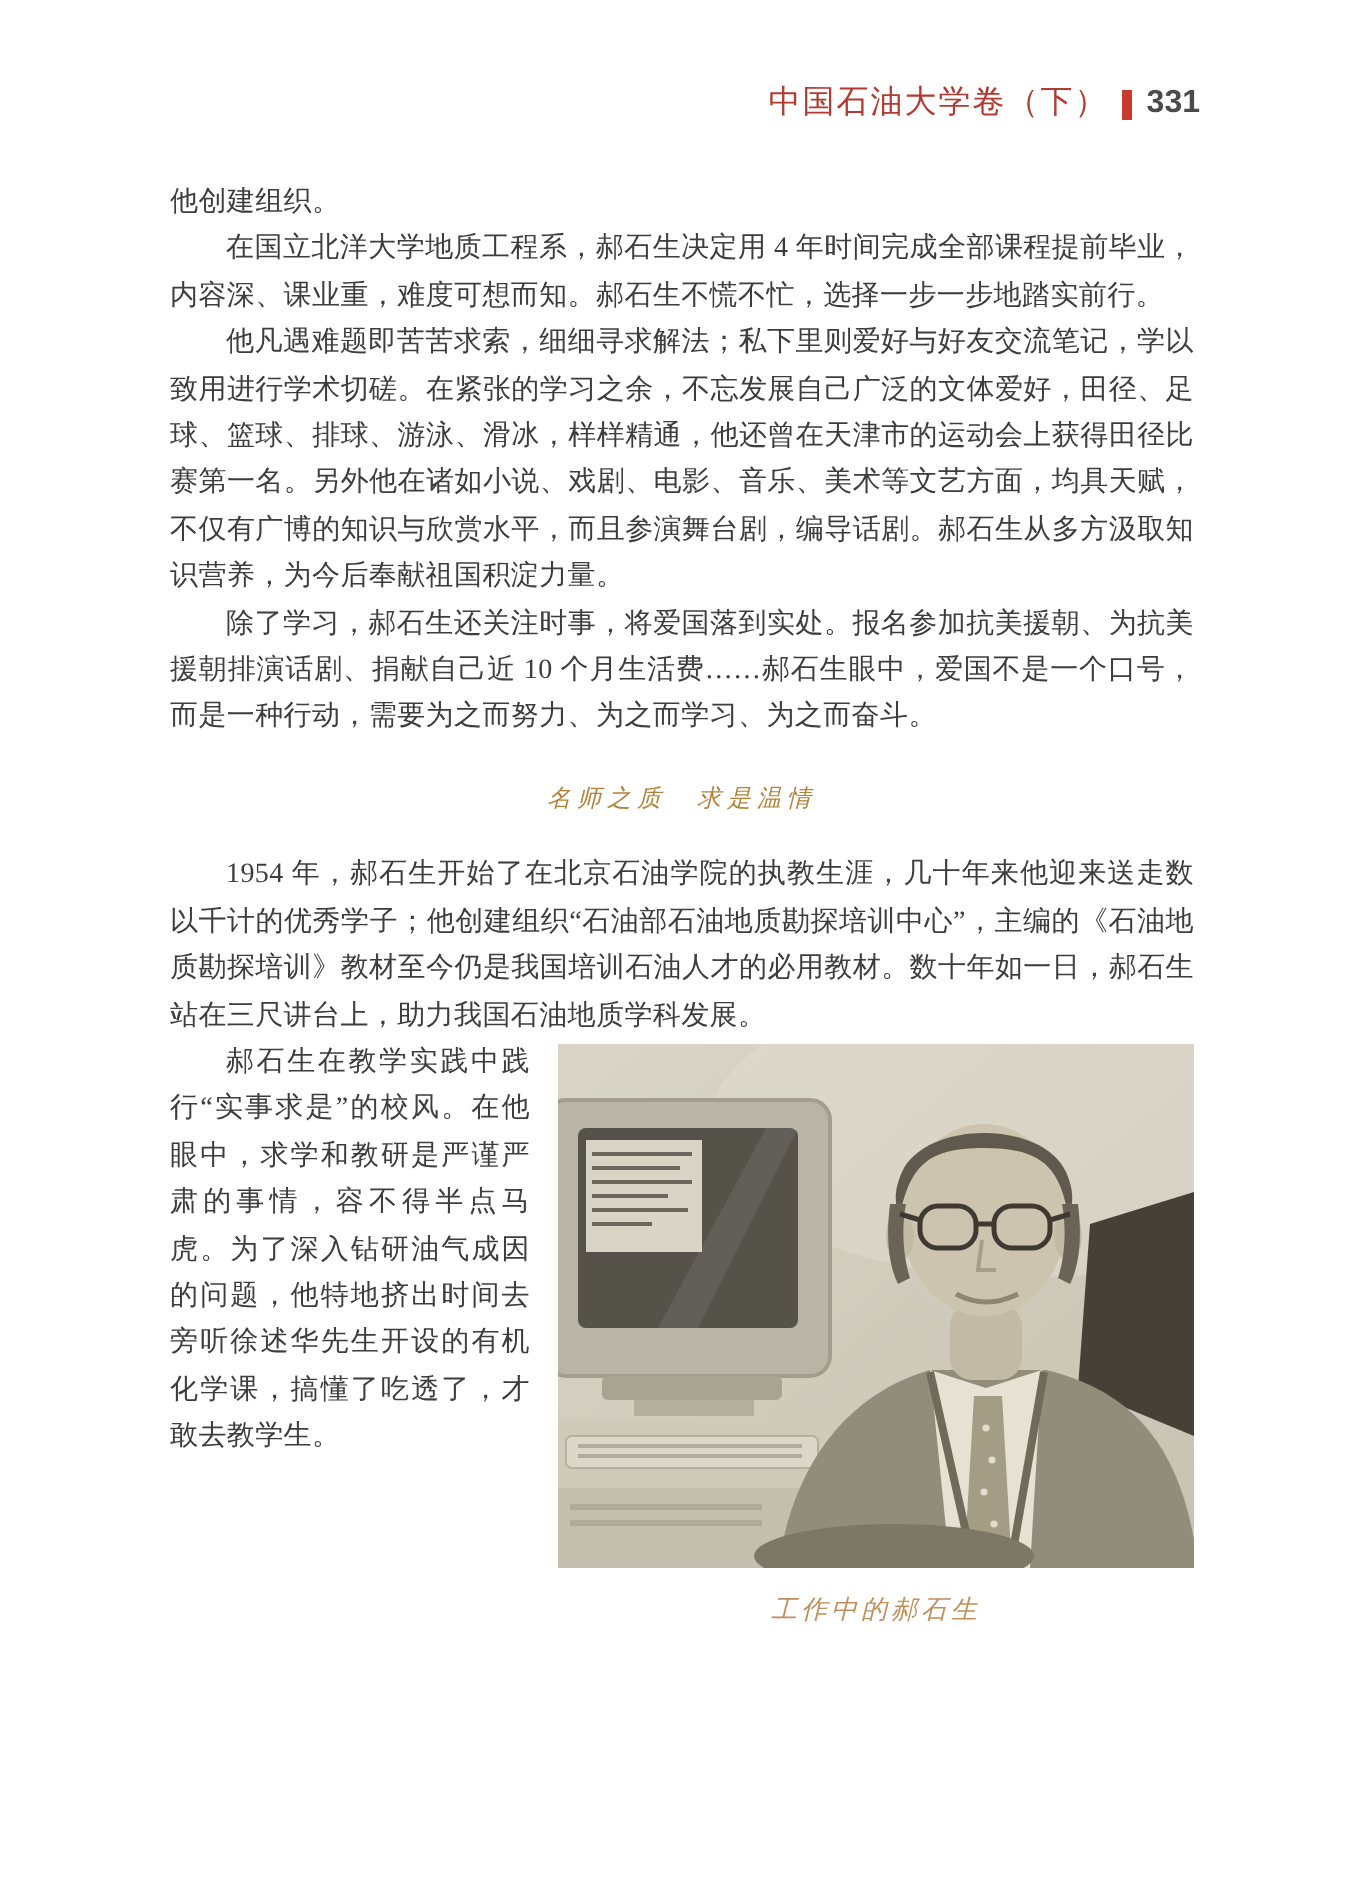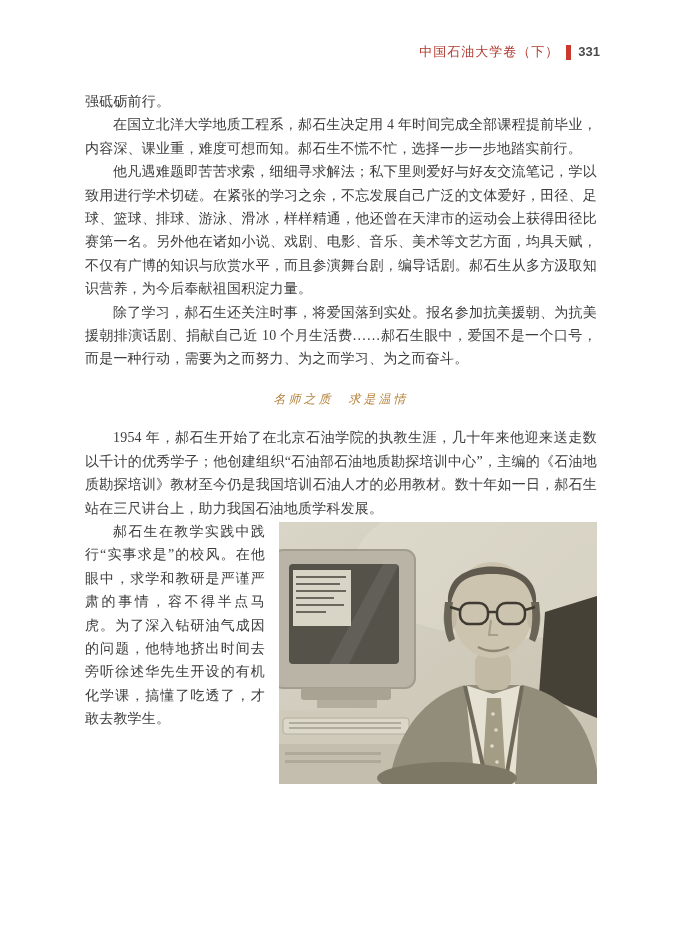--- a/index.html
+++ b/index.html
@@ -13,21 +13,21 @@
     color: #3d3d3d;
   }
   
   .running-head {
     position: absolute;
     top: 44px;
     right: 80px;
     display: flex;
     align-items: center;
     gap: 7px;
-    font-size: 13px;
+    font-size: 16px;
     line-height: 16px;
   }
   .running-head .vol {
     color: #b23a30;
     letter-spacing: 1px;
   }
   .running-head .bar {
     display: inline-block;
     width: 5px;
     height: 15px;
@@ -83,21 +83,21 @@
 <div class="page">
 
   <div class="running-head">
     <span class="vol">中国石油大学卷（下）</span>
     <span class="bar"></span>
     <span class="num">331</span>
   </div>
 
   <div class="page-body">
 
-    <p>强砥砺前行。</p>
+    <p>他创建组织。</p>
     <p class="indent">在国立北洋大学地质工程系，郝石生决定用 4 年时间完成全部课程提前毕业，内容深、课业重，难度可想而知。郝石生不慌不忙，选择一步一步地踏实前行。</p>
     <p class="indent">他凡遇难题即苦苦求索，细细寻求解法；私下里则爱好与好友交流笔记，学以致用进行学术切磋。在紧张的学习之余，不忘发展自己广泛的文体爱好，田径、足球、篮球、排球、游泳、滑冰，样样精通，他还曾在天津市的运动会上获得田径比赛第一名。另外他在诸如小说、戏剧、电影、音乐、美术等文艺方面，均具天赋，不仅有广博的知识与欣赏水平，而且参演舞台剧，编导话剧。郝石生从多方汲取知识营养，为今后奉献祖国积淀力量。</p>
     <p class="indent">除了学习，郝石生还关注时事，将爱国落到实处。报名参加抗美援朝、为抗美援朝排演话剧、捐献自己近 10 个月生活费……郝石生眼中，爱国不是一个口号，而是一种行动，需要为之而努力、为之而学习、为之而奋斗。</p>
 
     <h2 class="section-heading">名师之质　求是温情</h2>
 
     <p class="indent">1954 年，郝石生开始了在北京石油学院的执教生涯，几十年来他迎来送走数以千计的优秀学子；他创建组织“石油部石油地质勘探培训中心”，主编的《石油地质勘探培训》教材至今仍是我国培训石油人才的必用教材。数十年如一日，郝石生站在三尺讲台上，助力我国石油地质学科发展。</p>
 
     <figure class="photo-figure">
       <svg width="318" height="262" viewBox="0 0 318 262" xmlns="http://www.w3.org/2000/svg">
@@ -160,18 +160,19 @@
             <rect x="181" y="81" width="28" height="21" rx="9"></rect>
             <rect x="218" y="81" width="28" height="21" rx="9"></rect>
             <line x1="209" y1="90" x2="218" y2="90"></line>
             <line x1="181" y1="88" x2="171" y2="85"></line>
             <line x1="246" y1="88" x2="256" y2="85"></line>
           </g>
           <path d="M212,98 L210,113 L219,113" stroke="#a79d88" stroke-width="2" fill="none"></path>
           <path d="M199,125 Q214,133 230,125" stroke="#8f8572" stroke-width="2.5" fill="none"></path>
         </g>
       </svg>
+      <figcaption class="photo-caption">工作中的郝石生</figcaption>
     </figure>
 
     <p class="indent">郝石生在教学实践中践行“实事求是”的校风。在他眼中，求学和教研是严谨严肃的事情，容不得半点马虎。为了深入钻研油气成因的问题，他特地挤出时间去旁听徐述华先生开设的有机化学课，搞懂了吃透了，才敢去教学生。</p>
 
   </div>
 </div>
 
 </body></html>

